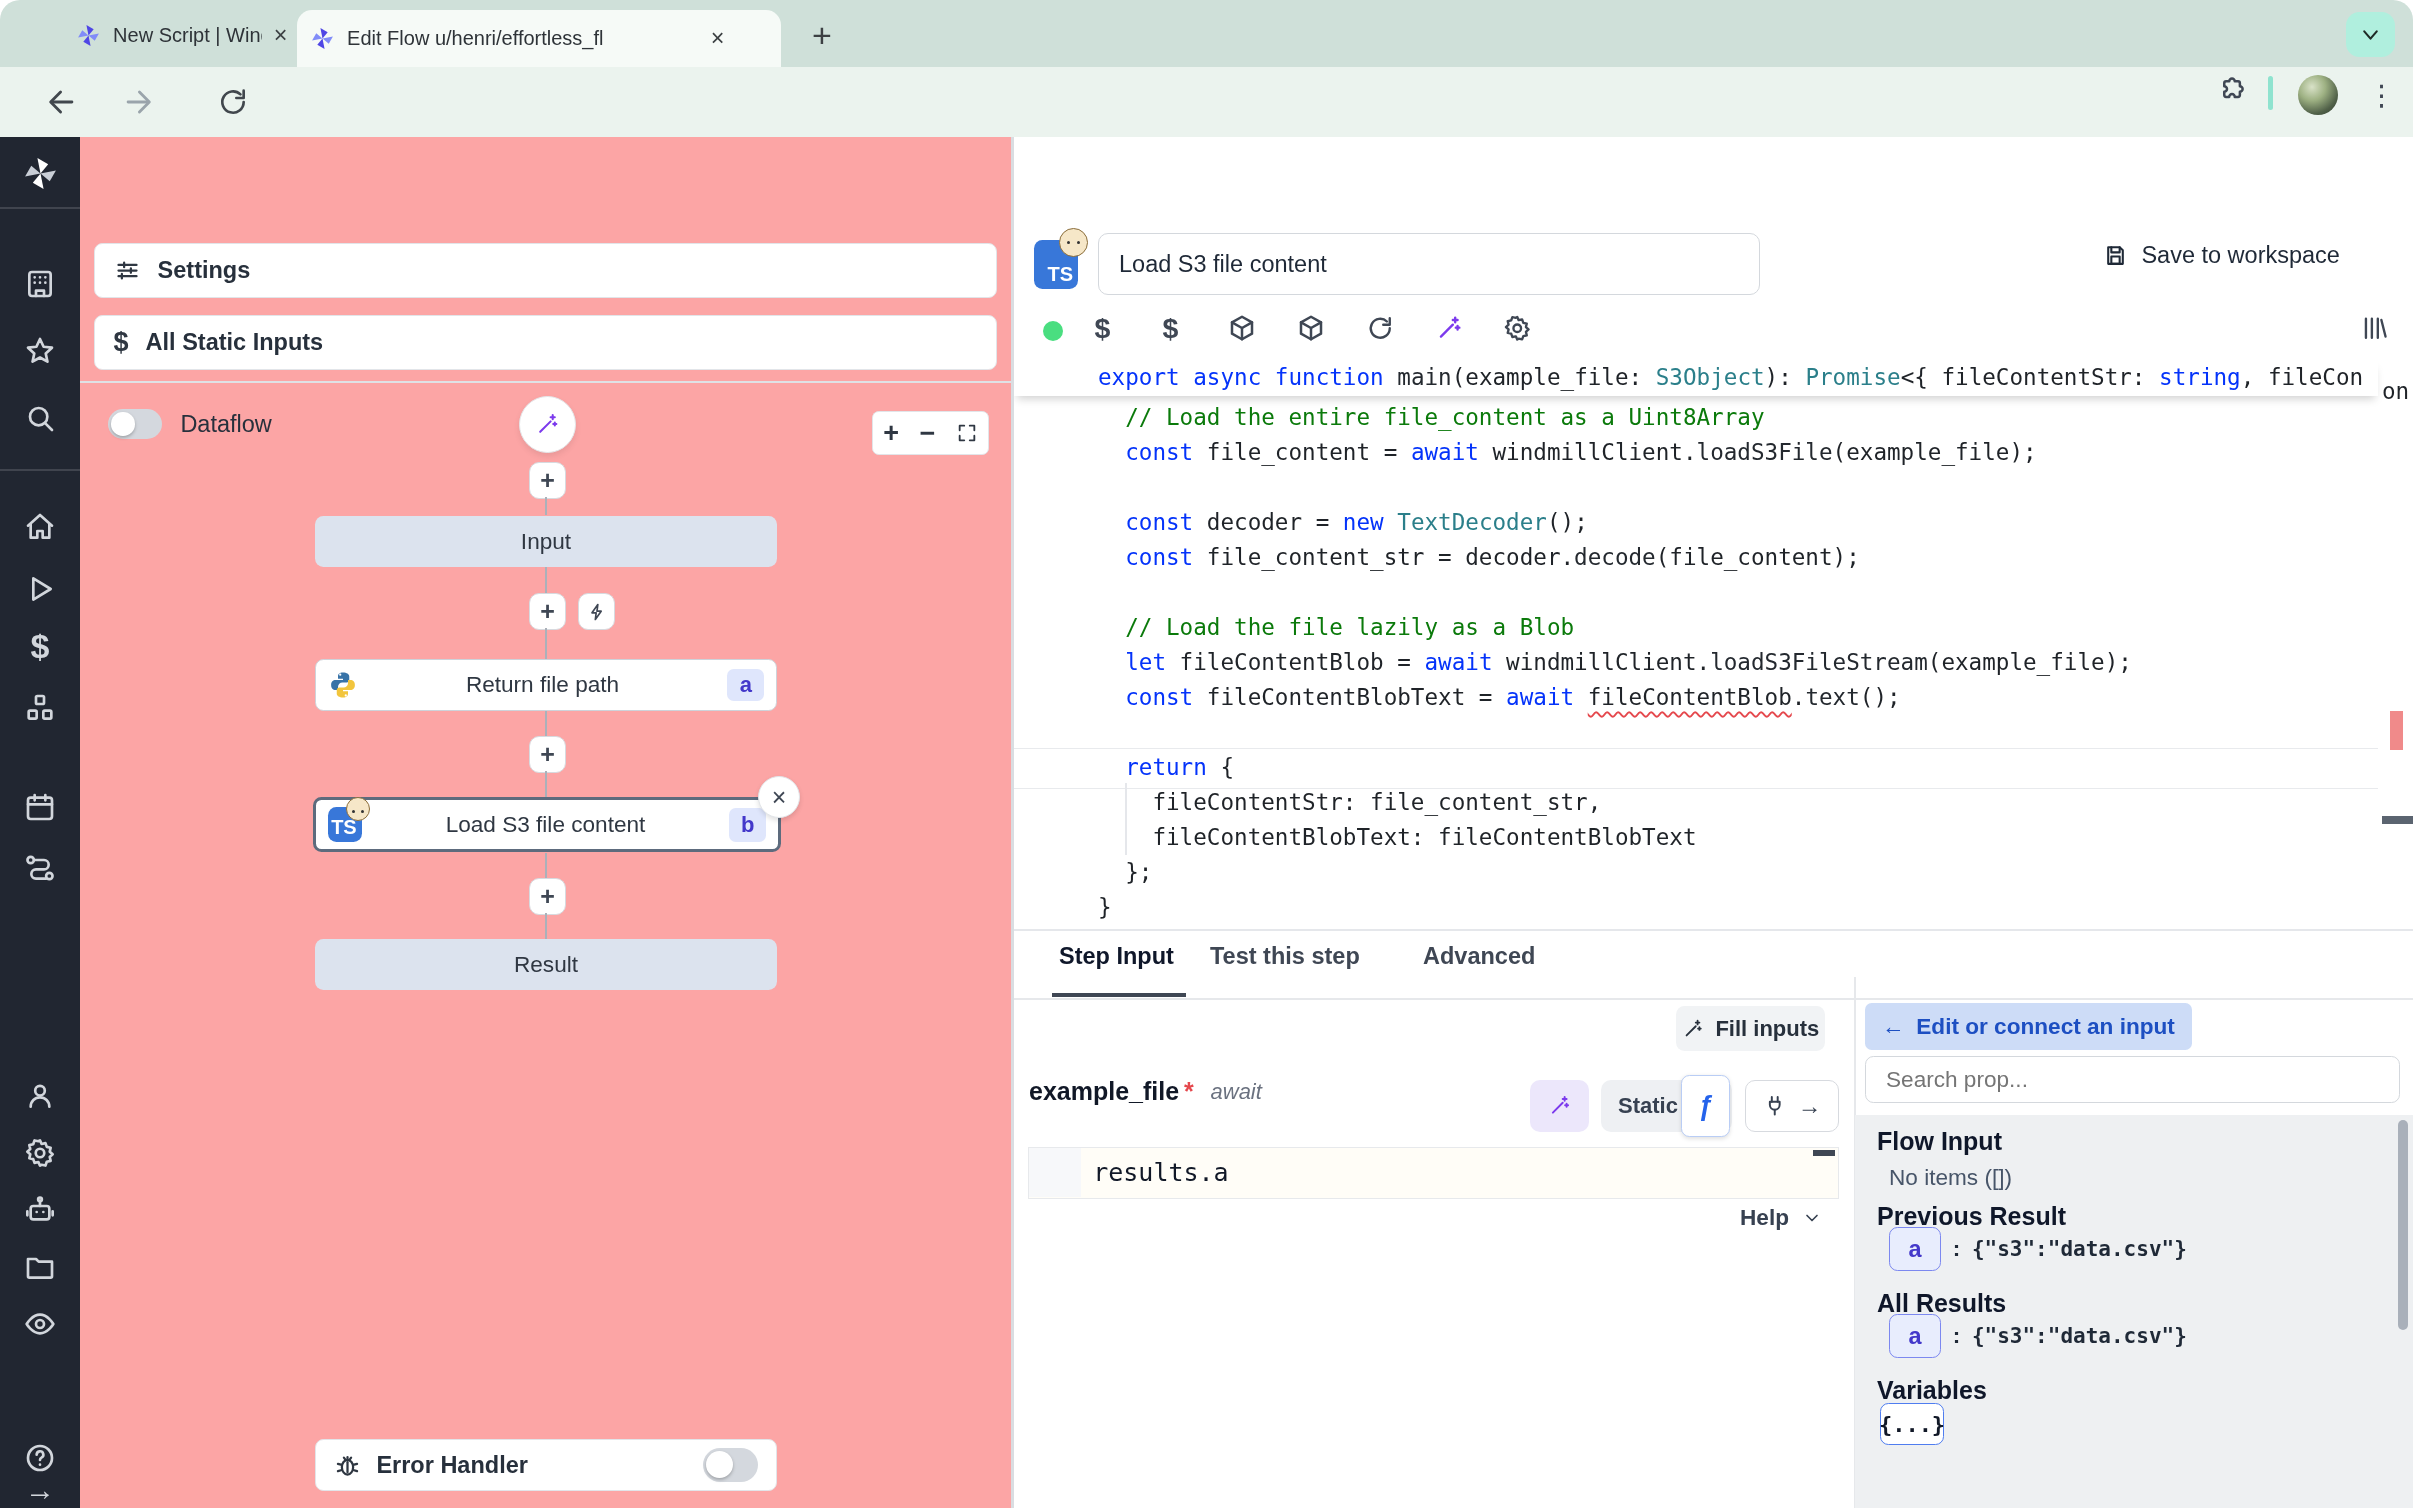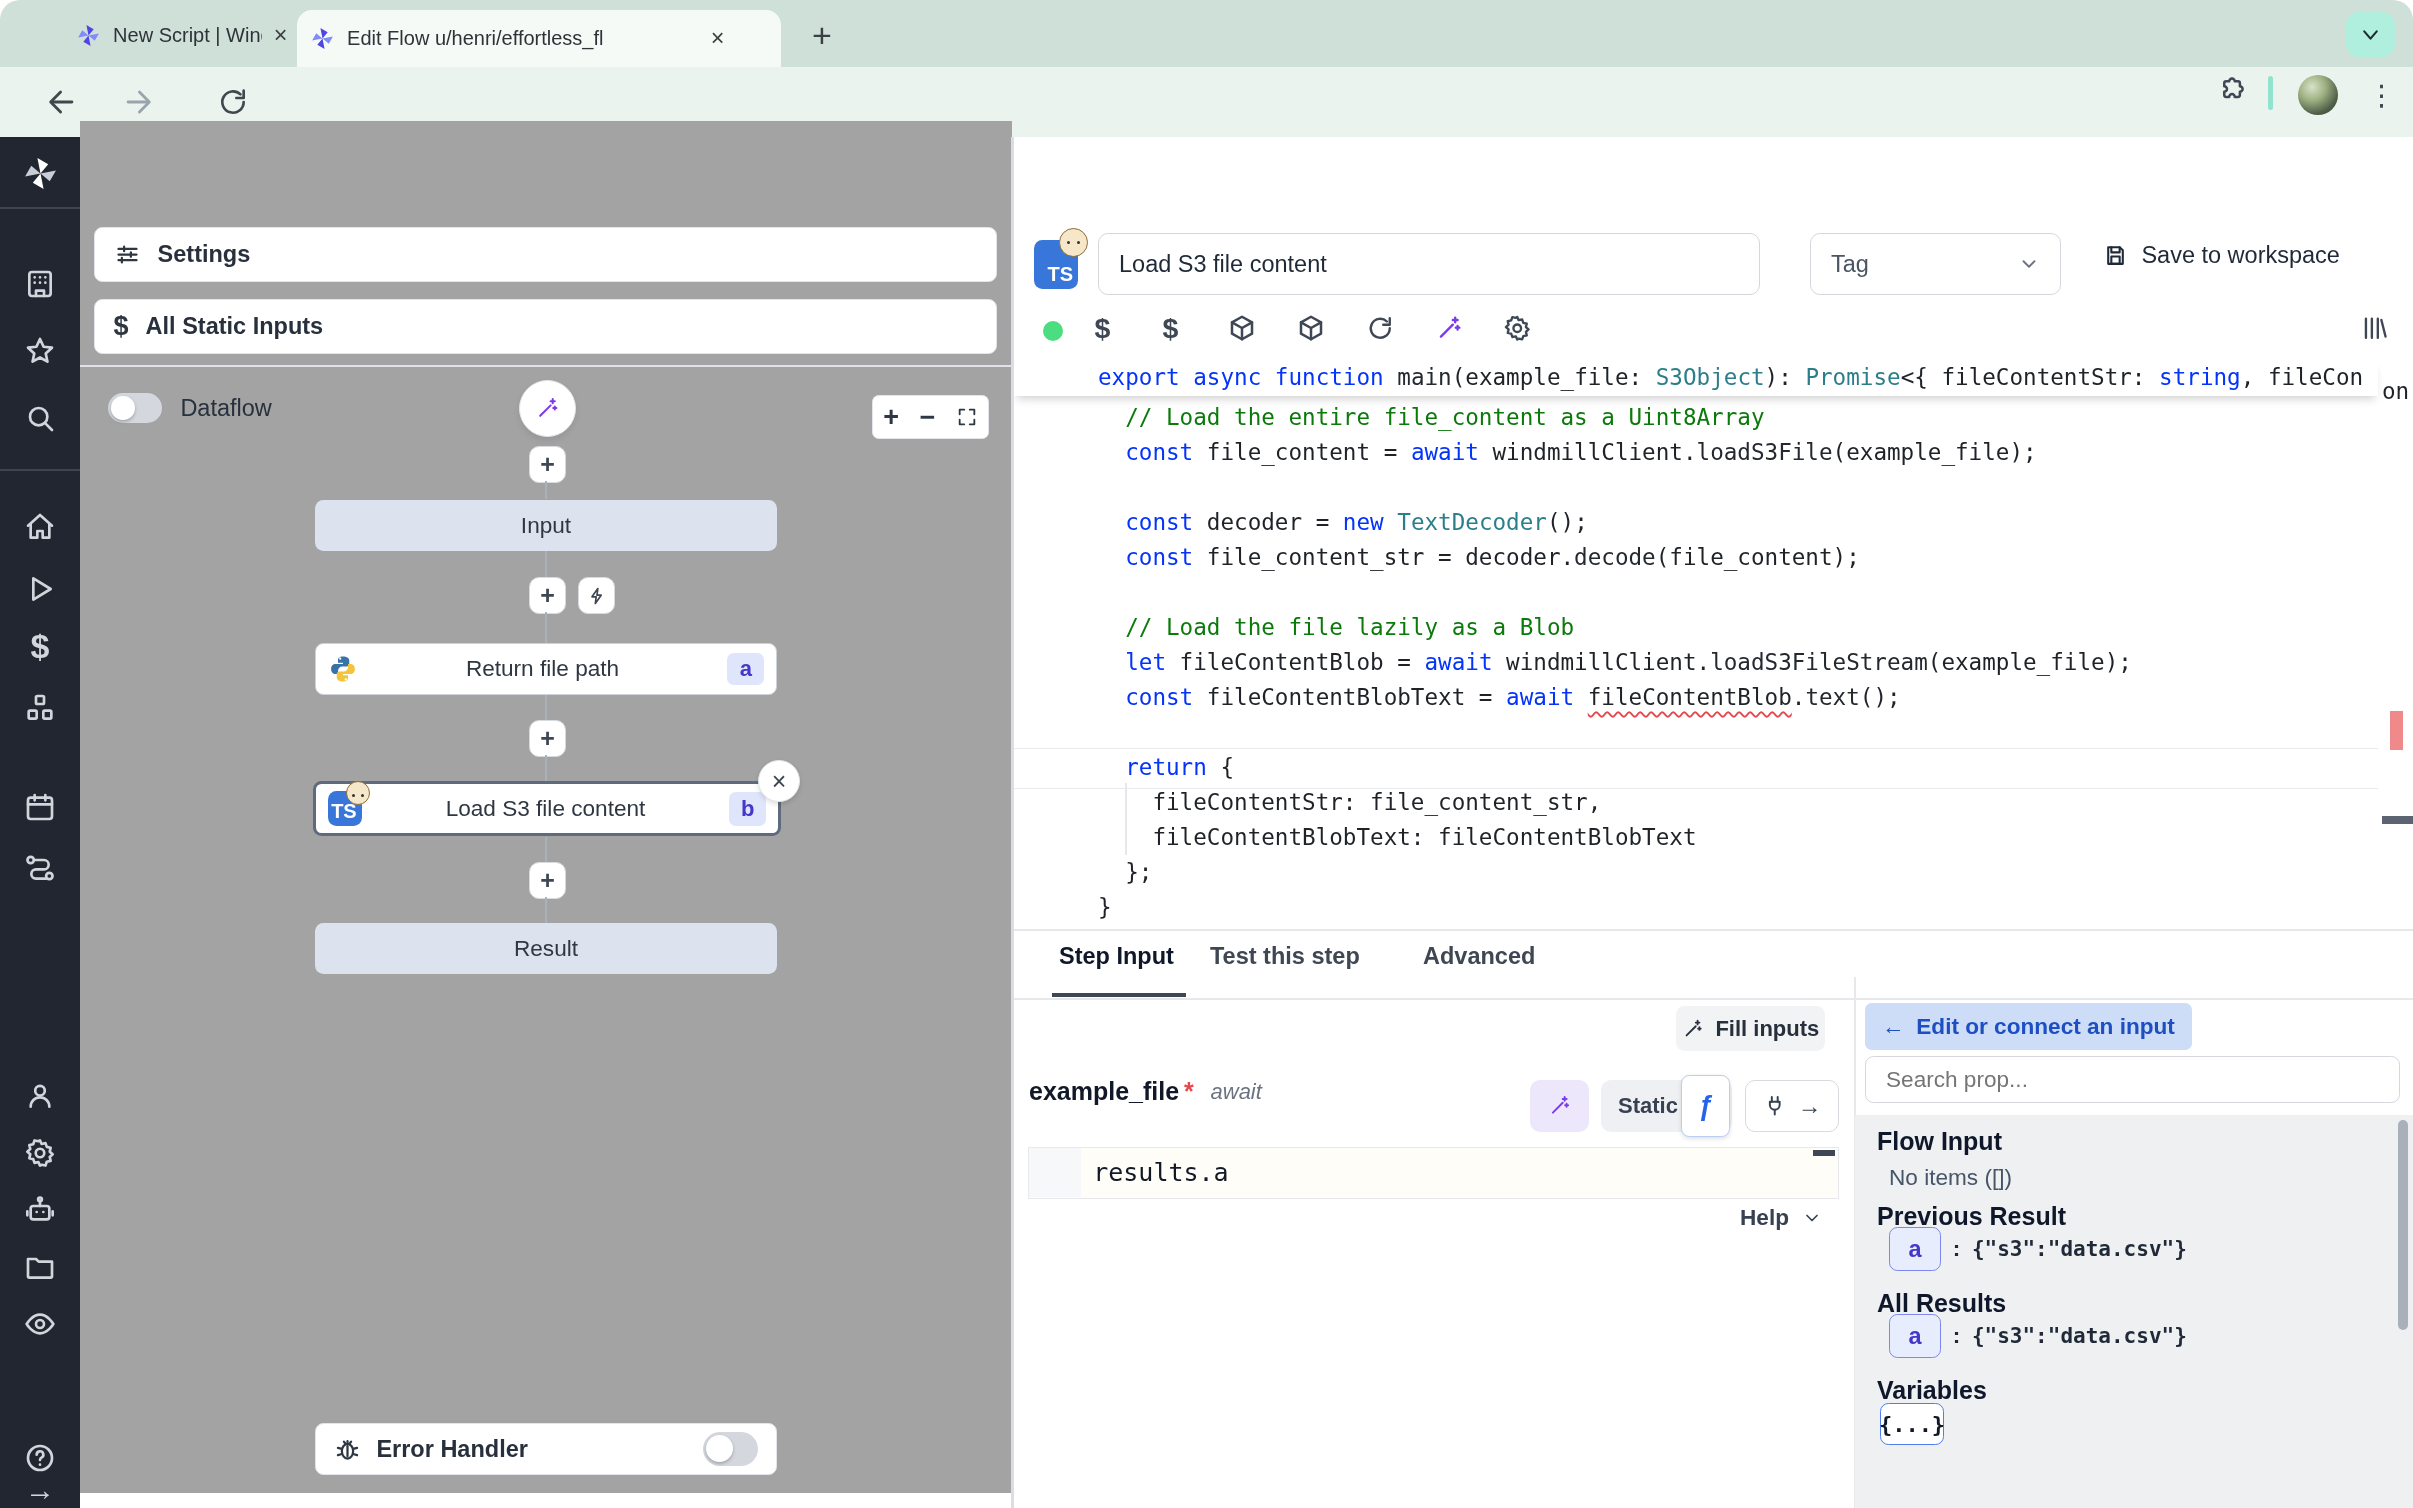--- a/index.html
+++ b/index.html
@@ -34,21 +34,21 @@
   .btn{display:flex;align-items:center;justify-content:center;gap:11.7px;background:#fff;border:1.7px solid #d7dadf;border-radius:8.4px;font-size:22.6px;color:#353f4d;font-weight:600;box-sizing:border-box;}
   .btn.dark{background:#3a4b68;border-color:#3a4b68;color:#fff;}
   .btn.slate{background:#64809f;border-color:#64809f;color:#fff;}
   .namebox{border:1.7px solid #e3e6ea;border-radius:8.4px;background:#fdfdfd;display:flex;align-items:center;justify-content:space-between;padding:0 15px;box-sizing:border-box;}
   .pathbox{display:flex;align-items:stretch;border:1.7px solid #d7dadf;border-radius:8.4px;overflow:hidden;box-sizing:border-box;background:#fff;}
   .pathlabel{background:#d3d7dc;display:flex;align-items:center;gap:8.4px;padding:0 13.4px;font-size:22.6px;font-weight:700;color:#2f3742;}
   .pathval{display:flex;align-items:center;padding:0 10px;font-family:"DejaVu Sans Mono",monospace;font-size:22.6px;color:#1f2937;}
   .badge-ind{background:#dfe6fc;color:#4338ca;font-weight:700;border-radius:6.7px;display:flex;align-items:center;justify-content:center;}
 
   
-  .flowpanel{left:80px;top:121px;width:932px;height:1372px;background:#a3a3a3;}
+  .flowpanel{left:80px;top:137px;width:932px;height:1372px;background:#fca5a5;}
   .card{background:#fff;border:1.7px solid #e2e5e9;border-radius:8.4px;display:flex;align-items:center;gap:17px;padding:0 18.4px;box-sizing:border-box;font-size:23.5px;font-weight:600;color:#27303c;}
   .gnode{border-radius:8.4px;display:flex;align-items:center;justify-content:center;font-size:22.6px;color:#2f3742;box-sizing:border-box;}
   .gnode.vnode{background:#dce3ee;}
   .gnode.mod{background:#fff;border:1.7px solid #ced3da;justify-content:space-between;padding:0 11.7px;}
   .gnode.selected{border:3.4px solid #5d6b7d;}
   .vline{width:1.7px;background:#aab1ba;left:545px;}
   .plusbtn{width:37px;height:37px;background:#fff;border:1.7px solid #d7dadf;border-radius:10px;color:#3f4754;display:flex;align-items:center;justify-content:center;font-size:25px;font-weight:700;box-sizing:border-box;}
   .toggle{border-radius:837px;background:#d4d8de;position:relative;}
   .toggle .knob{position:absolute;left:3.4px;top:3.4px;background:#fff;border-radius:50%;box-shadow:0 1.7px 3.4px rgba(0,0,0,.25);}
 
@@ -445,26 +445,20 @@
 <div class="abs rightpanel">
 
   <div class="abs tsbox" style="left:20px;top:103px;width:44px;height:49px;">
     <span class="ts">TS</span>
     <span class="bun">
         <i style="left:6.7px;"></i>
         <i style="right:6.7px;"></i>
       </span>
   </div>
   <input class="abs input" style="left: 84px; top: 96px; width: 662px; height: 62px;" value="Load S3 file content">
-  <div class="abs input row" style="left:796px;top:96px;width:251px;height:62px;justify-content:space-between;color:#4b5563;">
-    <span>Tag</span>
-    <svg class="ic" width="22" height="22" viewBox="0 0 24 24" style="color:#6b7280;">
-        <polyline points="6 9 12 15 18 9"></polyline>
-      </svg>
-  </div>
   <div class="abs row" style="left:1089px;top:105px;gap:13.4px;color:#1f2937;font-size:23.5px;font-weight:500;">
     <svg class="ic" width="25" height="25" viewBox="0 0 24 24">
         <path d="M5 4h11l3 3v13H5z"></path>
         <path d="M8 4v5h8V4"></path>
         <rect x="8" y="13" width="8" height="7"></rect>
       </svg>
     <span>Save to workspace</span>
   </div>
 
   <div class="abs" style="left:28.5px;top:184px;width:20px;height:20px;border-radius:50%;background:#4ade80;"></div>

